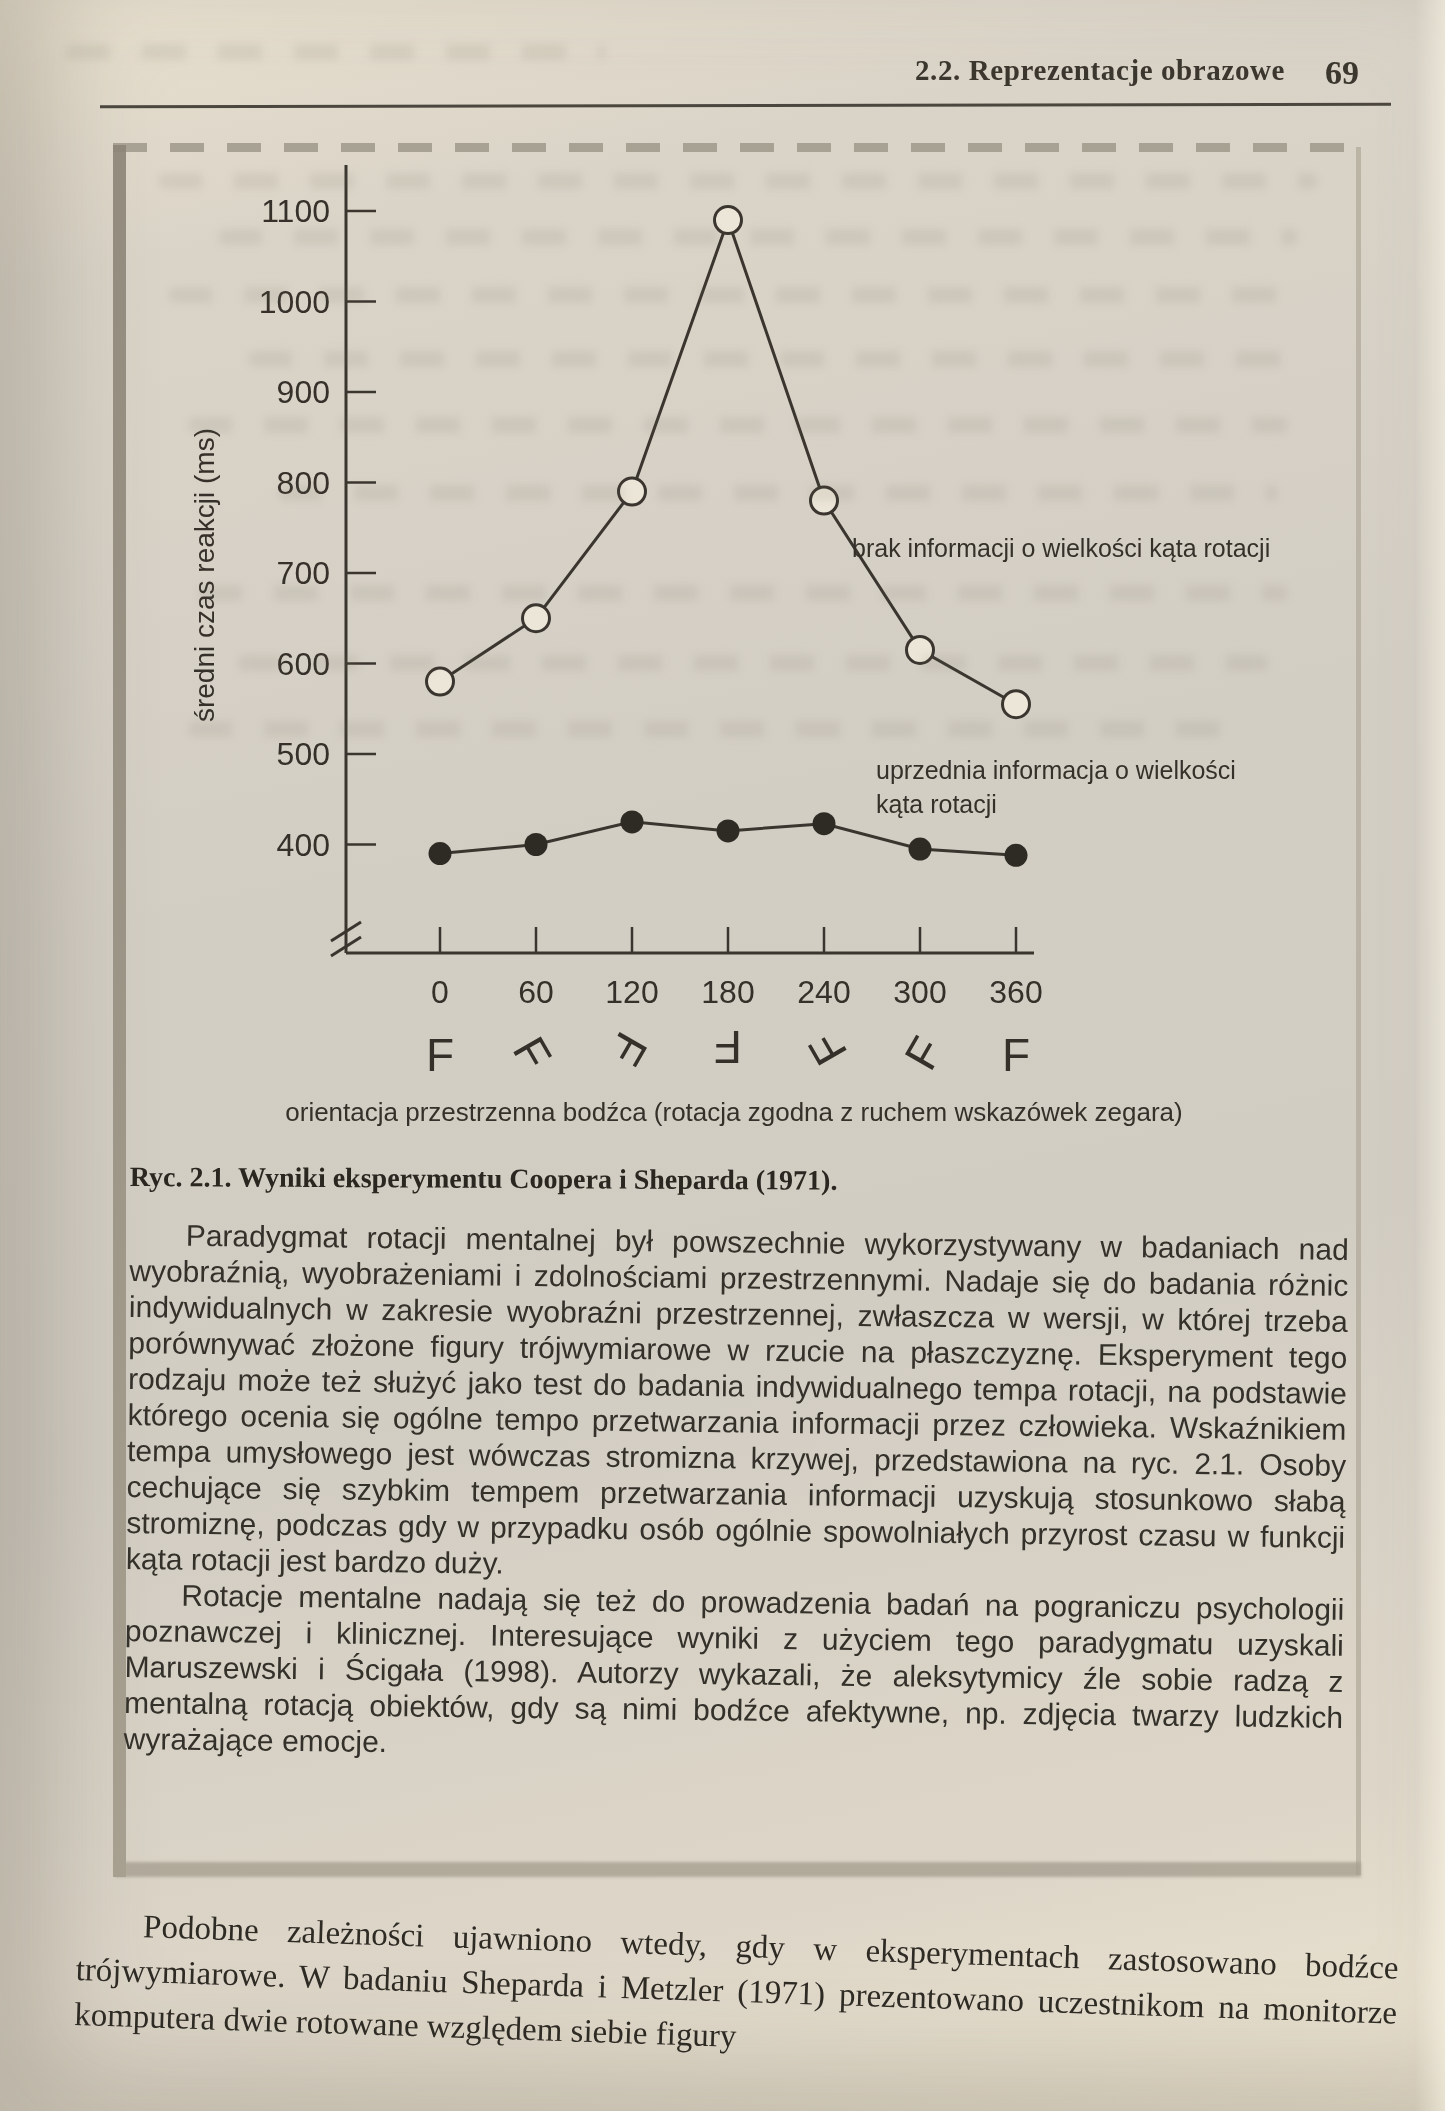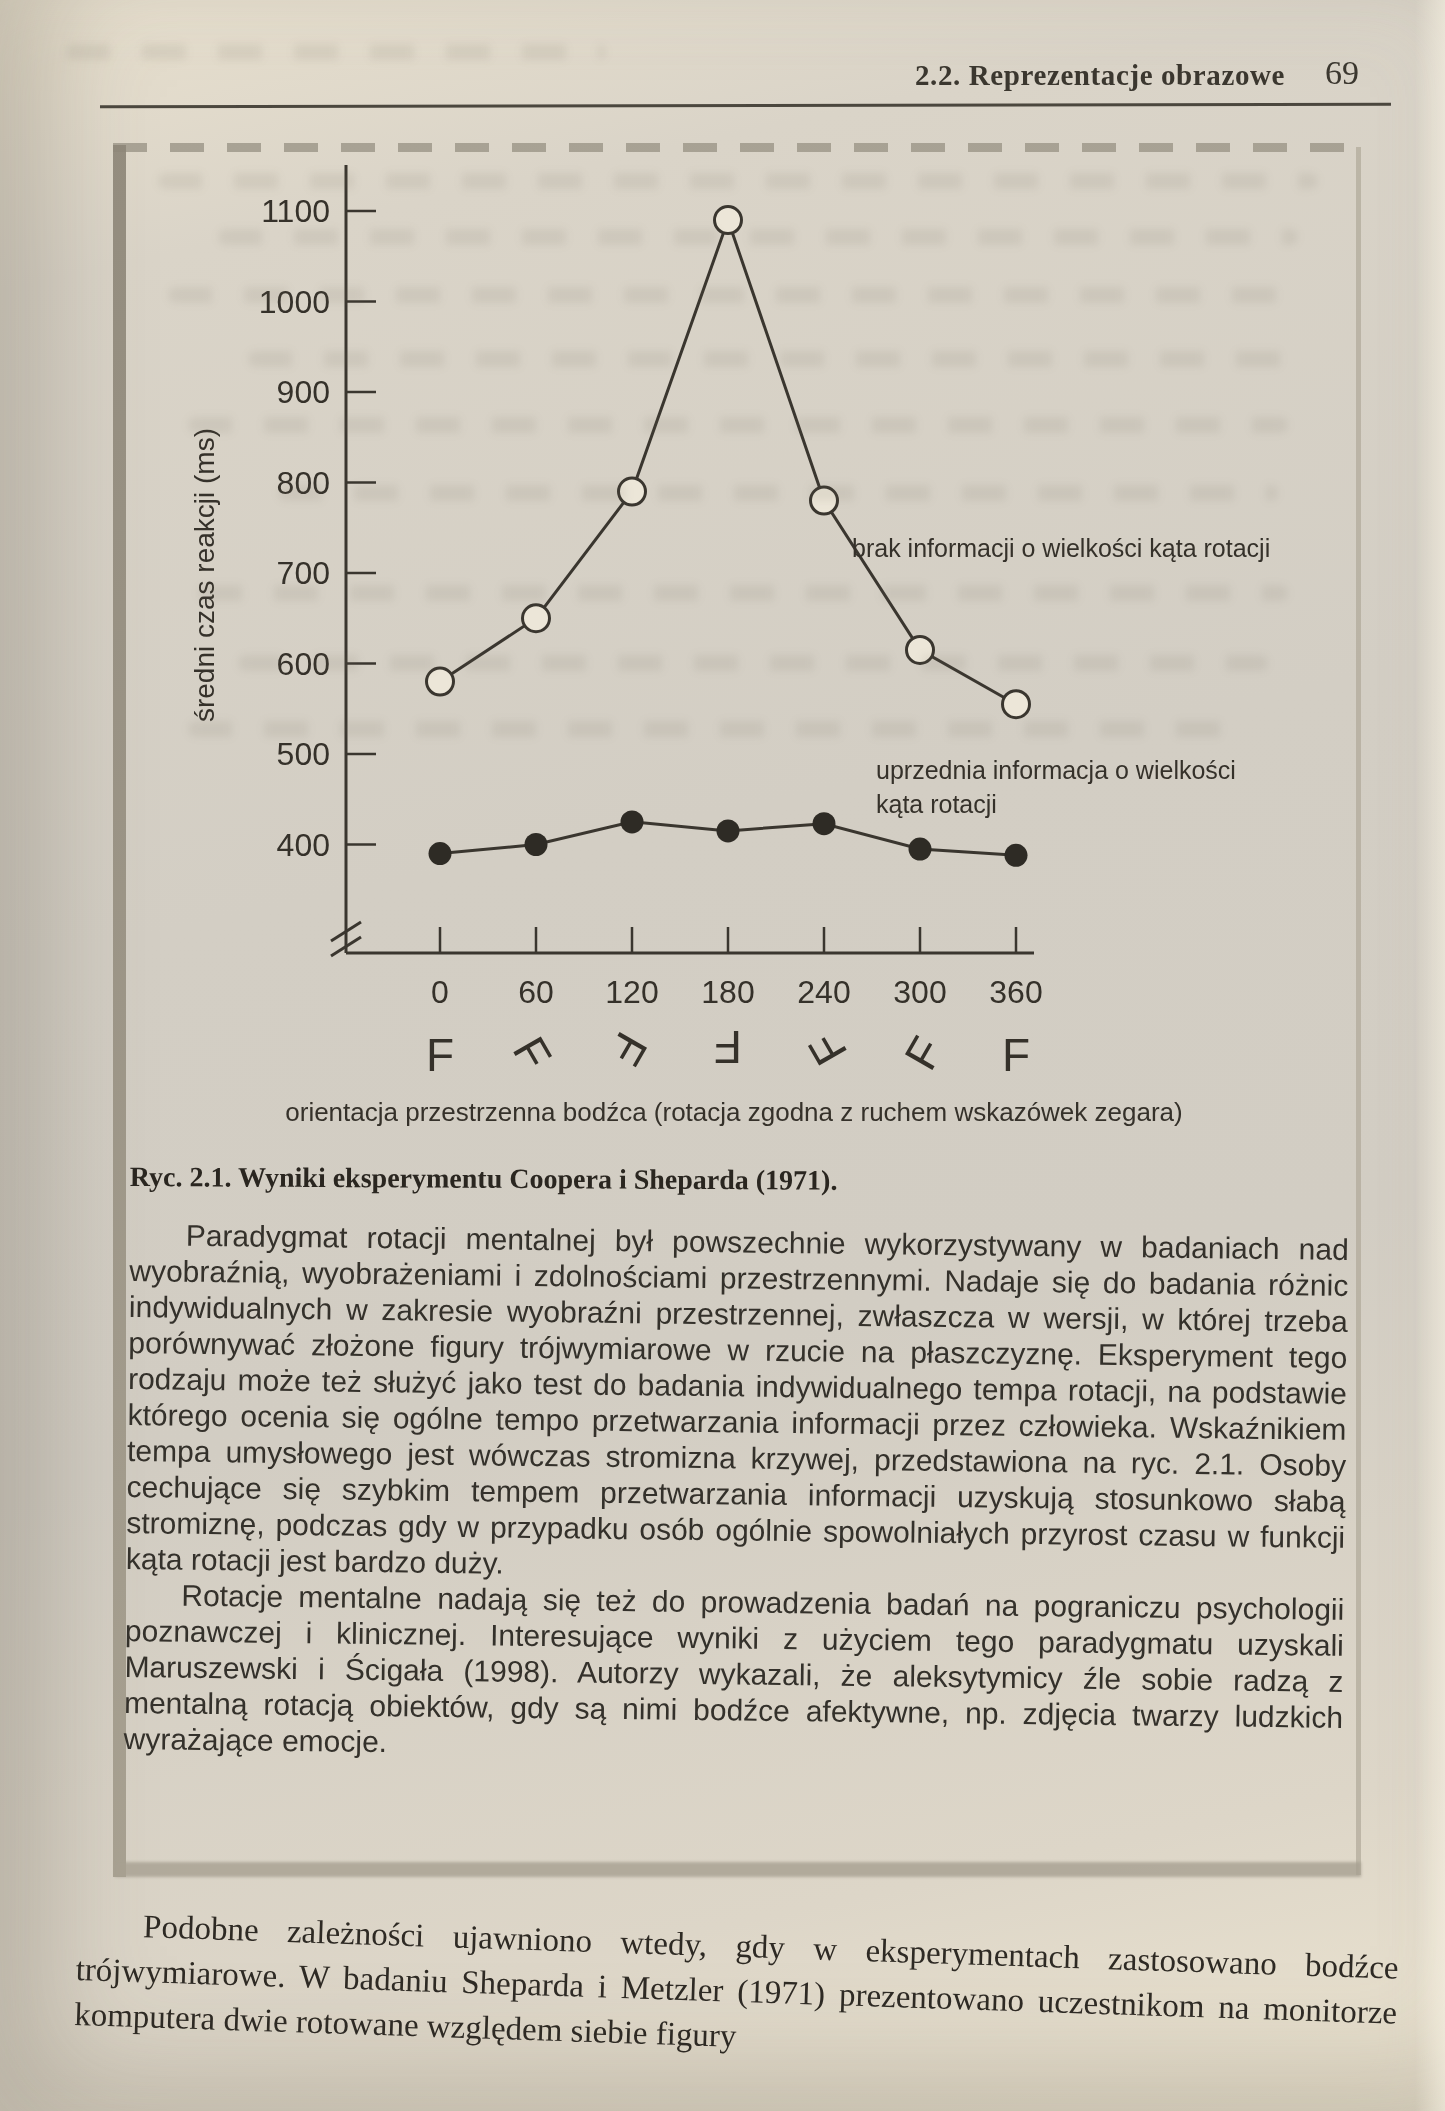--- a/index.html
+++ b/index.html
@@ -6,23 +6,23 @@
   body{width:1445px;height:2111px;overflow:hidden;background:#b8b2a6;}
   .page{
     position:relative;width:1445px;height:2111px;overflow:hidden;
     background:linear-gradient(168deg,#e9e1cf 0%,#dad4c8 12%,#d3cec4 40%,#d2cdc3 62%,#ddd6c8 86%,#ece4d0 100%);
     box-shadow:inset 46px -34px 110px rgba(88,82,70,.28), inset -14px 18px 70px rgba(255,252,240,.18);
     font-family:"Liberation Serif",serif;color:#33302a;
   }
   .edge-highlight{position:absolute;top:0;right:0;width:30px;height:100%;
     background:linear-gradient(90deg,rgba(0,0,0,0),rgba(252,247,232,.55));}
   
-  .page-header{position:absolute;top:54px;left:100px;right:86px;display:flex;justify-content:flex-end;align-items:flex-end;gap:40px;}
+  .page-header{position:absolute;top:54px;left:100px;right:86px;display:flex;justify-content:flex-end;align-items:flex-start;gap:40px;}
   .section-heading{font-weight:bold;font-size:29px;letter-spacing:.6px;color:#3b372f;}
-  .page-number{font-weight:normal;font-size:34px;color:#3b372f;}
+  .page-number{font-weight:bold;font-size:34px;color:#3b372f;}
   .header-rule{position:absolute;top:104px;left:100px;right:54px;height:3px;background:#4b473e;transform:rotate(-.12deg);}
   
   .smudge{position:absolute;height:16px;border-radius:8px;filter:blur(4px);opacity:.55;
     background:repeating-linear-gradient(90deg,rgba(112,105,91,.20) 0 44px,rgba(0,0,0,0) 44px 76px);}
   
   .figure-box{position:absolute;left:113px;top:143px;width:1248px;height:1734px;}
   .edge-top{position:absolute;top:0;left:0;right:0;height:9px;opacity:.9;
     background:repeating-linear-gradient(90deg,#a29c8e 0 34px,rgba(0,0,0,0) 34px 57px);}
   .edge-left{position:absolute;top:2px;left:0;bottom:0;width:13px;opacity:.92;
     background:linear-gradient(180deg,#8d8678,#9a9384 60%,#a39c8c);}

